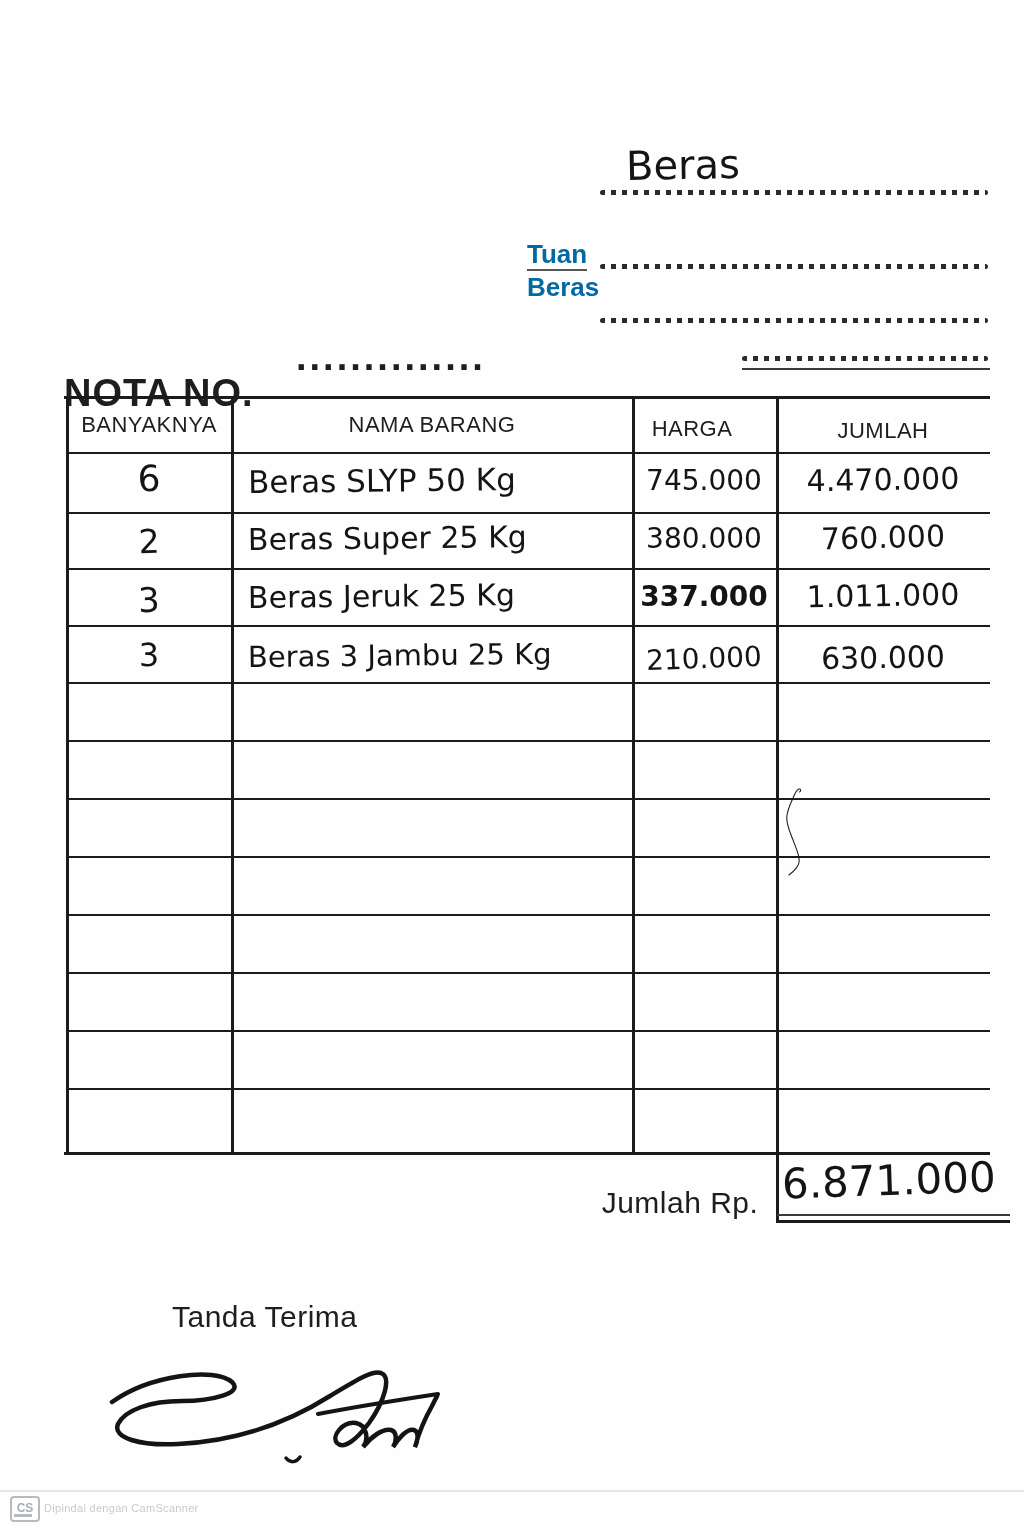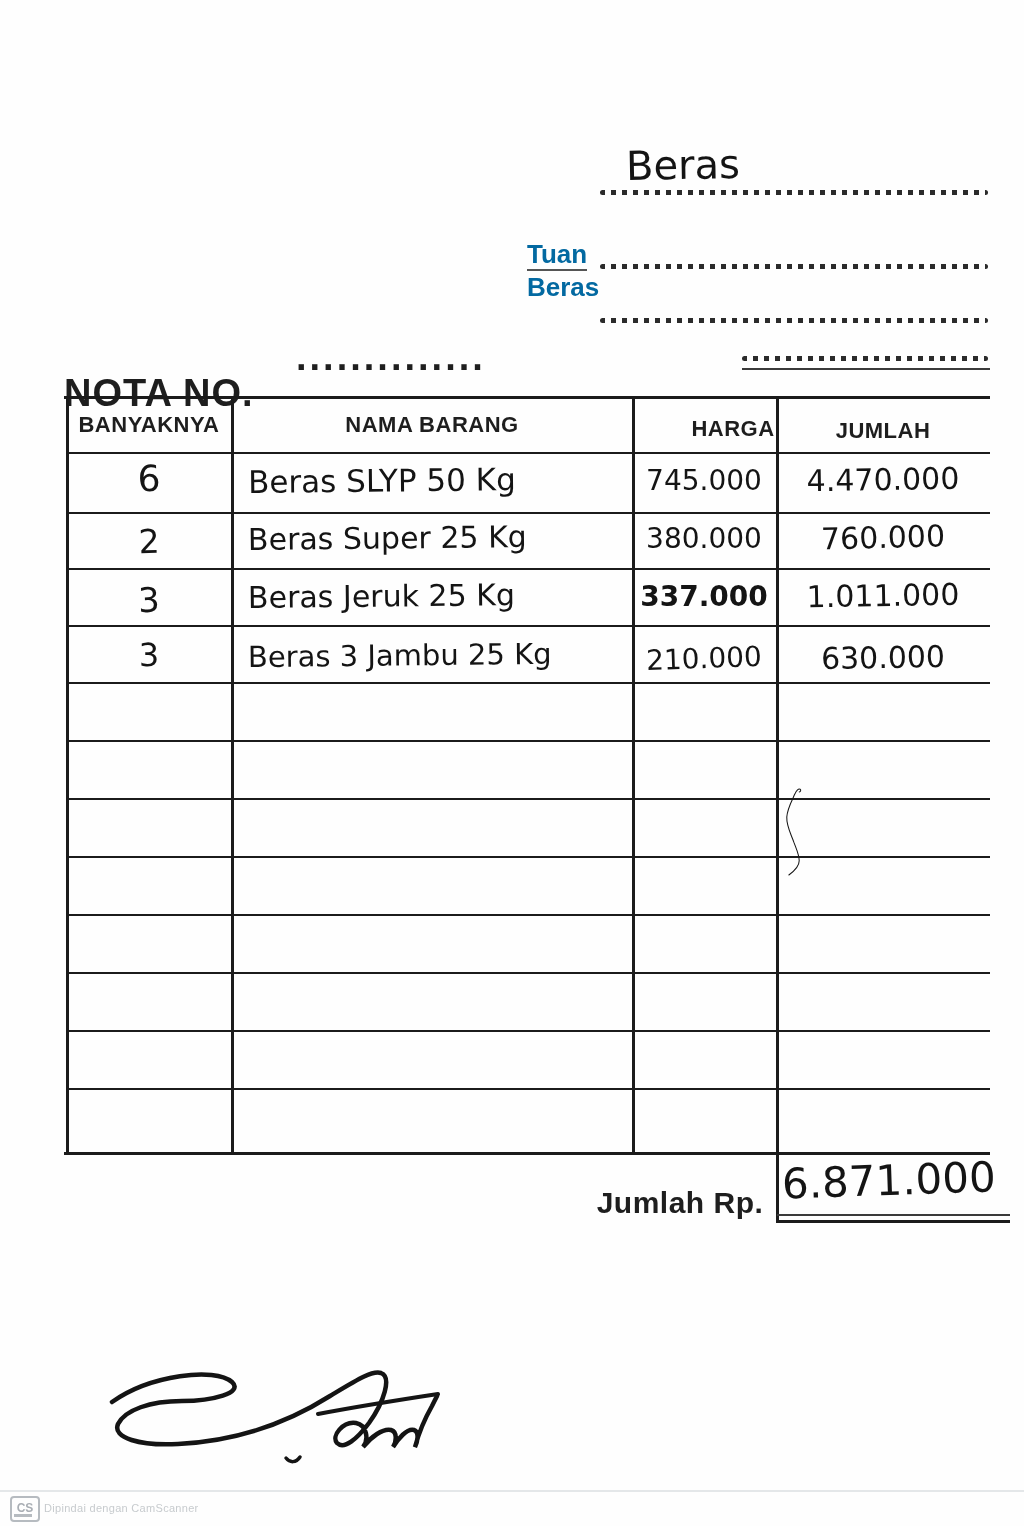--- a/index.html
+++ b/index.html
@@ -2,21 +2,21 @@
 <html><head>
 <meta charset="utf-8">
 <style>
   html,body { margin:0; padding:0; background:#ffffff; }
   .sheet {
     position:relative; width:1024px; height:1526px;
     background:#fefefe; overflow:hidden;
     font-family:"Liberation Sans", sans-serif;
   }
   
-  .print { position:absolute; color:#1e1e1e; font-weight:700; letter-spacing:.5px; }
+  .print { position:absolute; color:#1e1e1e; font-weight:400; letter-spacing:.5px; }
   
   .hw {
     position:absolute; font-family:"DejaVu Sans", sans-serif;
     color:#141414; font-weight:500; white-space:nowrap;
   }
   
   .hline { position:absolute; background:#1b1b1b; height:3px; }
   .vline { position:absolute; background:#1b1b1b; width:3px; }
   .thin  { height:2px; background:#3a3a3a; }
   
@@ -76,21 +76,21 @@
   <div class="hline" style="left:66px; top:1088px; width:924px; height:2px;"></div>
   <div class="hline" style="left:64px; top:1152px; width:926px;"></div>
 
   <div class="vline" style="left:66px; top:396px; height:759px;"></div>
   <div class="vline" style="left:231px; top:396px; height:759px;"></div>
   <div class="vline" style="left:632px; top:396px; height:759px;"></div>
   <div class="vline" style="left:776px; top:396px; height:827px;"></div>
 
   <div class="cell print center" style="left:68px; top:412px; width:162px; font-size:22px;">BANYAKNYA</div>
   <div class="cell print center" style="left:234px; top:412px; width:396px; font-size:22px;">NAMA BARANG</div>
-  <div class="cell print center" style="left:663px; top:416px; width:140px; font-size:22px;">HARGA</div>
+  <div class="cell print center" style="left:622px; top:416px; width:140px; font-size:22px;">HARGA</div>
   <div class="cell print center" style="left:780px; top:418px; width:206px; font-size:22px;">JUMLAH</div>
 
   <div class="cell hw center" style="left:68px; top:458px; width:162px; font-size:36px; transform:rotate(-2deg);">6</div>
   <div class="cell hw" style="left:248px; top:462px; width:380px; font-size:31px; transform:rotate(-.6deg);">Beras SLYP 50 Kg</div>
   <div class="cell hw center" style="left:634px; top:464px; width:140px; font-size:28px;">745.000</div>
   <div class="cell hw center" style="left:780px; top:462px; width:206px; font-size:30px; transform:rotate(-1deg);">4.470.000</div>
 
   <div class="cell hw center" style="left:68px; top:522px; width:162px; font-size:33px; transform:rotate(-2deg);">2</div>
   <div class="cell hw" style="left:248px; top:520px; width:380px; font-size:30px; transform:rotate(-.6deg);">Beras Super 25 Kg</div>
   <div class="cell hw center" style="left:634px; top:522px; width:140px; font-size:28px;">380.000</div>
@@ -111,20 +111,21 @@
              C 862 791 845 821 843 856 C 841 896 862 931 874 966
              C 888 1003 897 1021 897 1046 C 897 1072 878 1089 852 1108" fill="none" stroke="#151515" stroke-width="4.5" stroke-linecap="round" transform="translate(770,700) translate(-770,-700)"></path>
   </svg>
 
   <div class="hline thin" style="left:777px; top:1214px; width:233px;"></div>
   <div class="hline" style="left:777px; top:1220px; width:233px;"></div>
 
   <div class="print right" style="left:590px; top:1186px; width:180px; font-size:30px;">Jumlah Rp.</div>
   <div class="hw center" style="left:782px; top:1156px; width:210px; font-size:42px; transform:rotate(-2deg);">6.871.000</div>
 
+  <div class="print" style="left:172px; top:1300px; font-size:30px;">Tanda Terima</div>
 
   <svg class="ink" style="left:95px; top:1360px;" width="345" height="120" viewBox="95 1360 345 120">
     <path d="M112 1402 C150 1375 215 1367 232 1382 C244 1393 212 1401 182 1401
              C150 1401 125 1410 118 1424 C112 1438 140 1446 178 1444
              C240 1441 292 1420 330 1396 C355 1381 372 1370 381 1373
              C392 1377 384 1402 369 1423 C357 1439 344 1450 337 1443
              C331 1436 343 1421 356 1423 C367 1425 369 1440 363 1447
              C371 1437 383 1428 391 1430 C398 1432 396 1443 393 1447
              C398 1439 407 1428 414 1430 C420 1432 417 1443 415 1447
              C418 1436 424 1420 432 1406 L437 1396" fill="none" stroke="#141414" stroke-width="4.5" stroke-linecap="round"></path>

